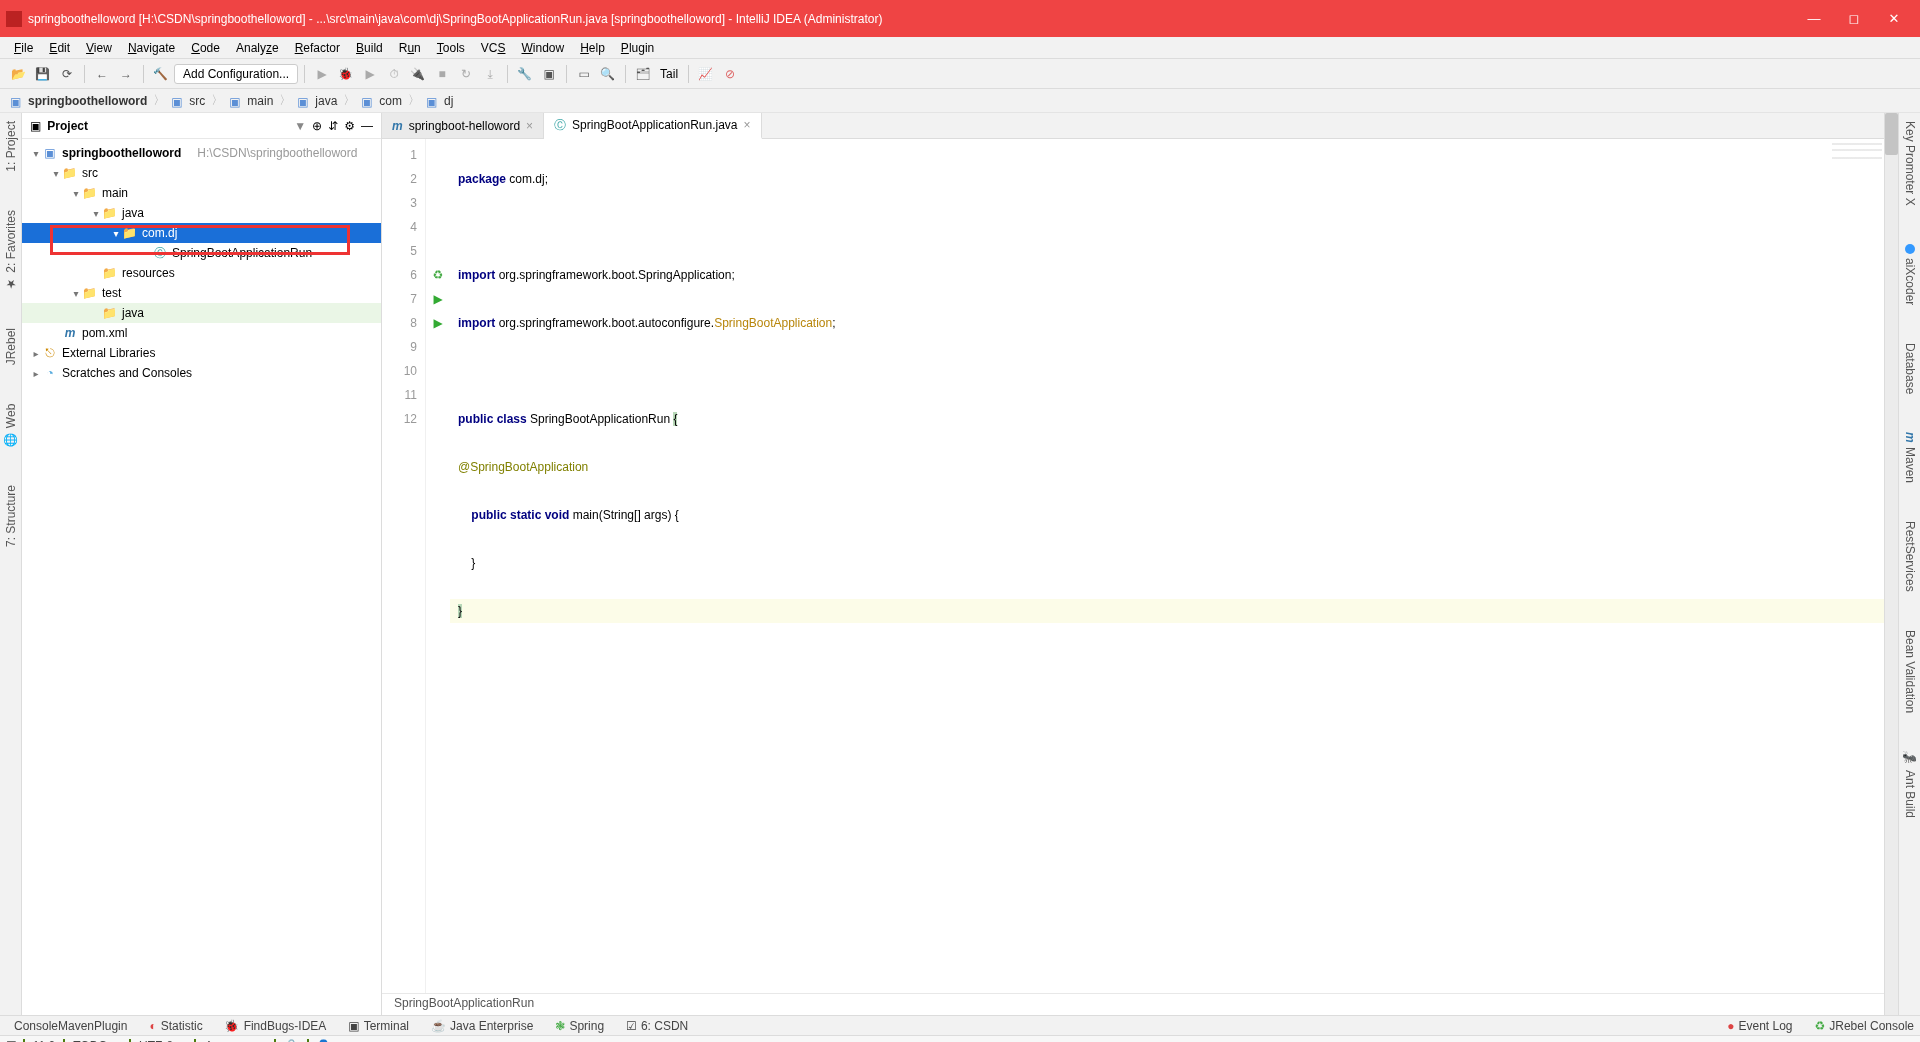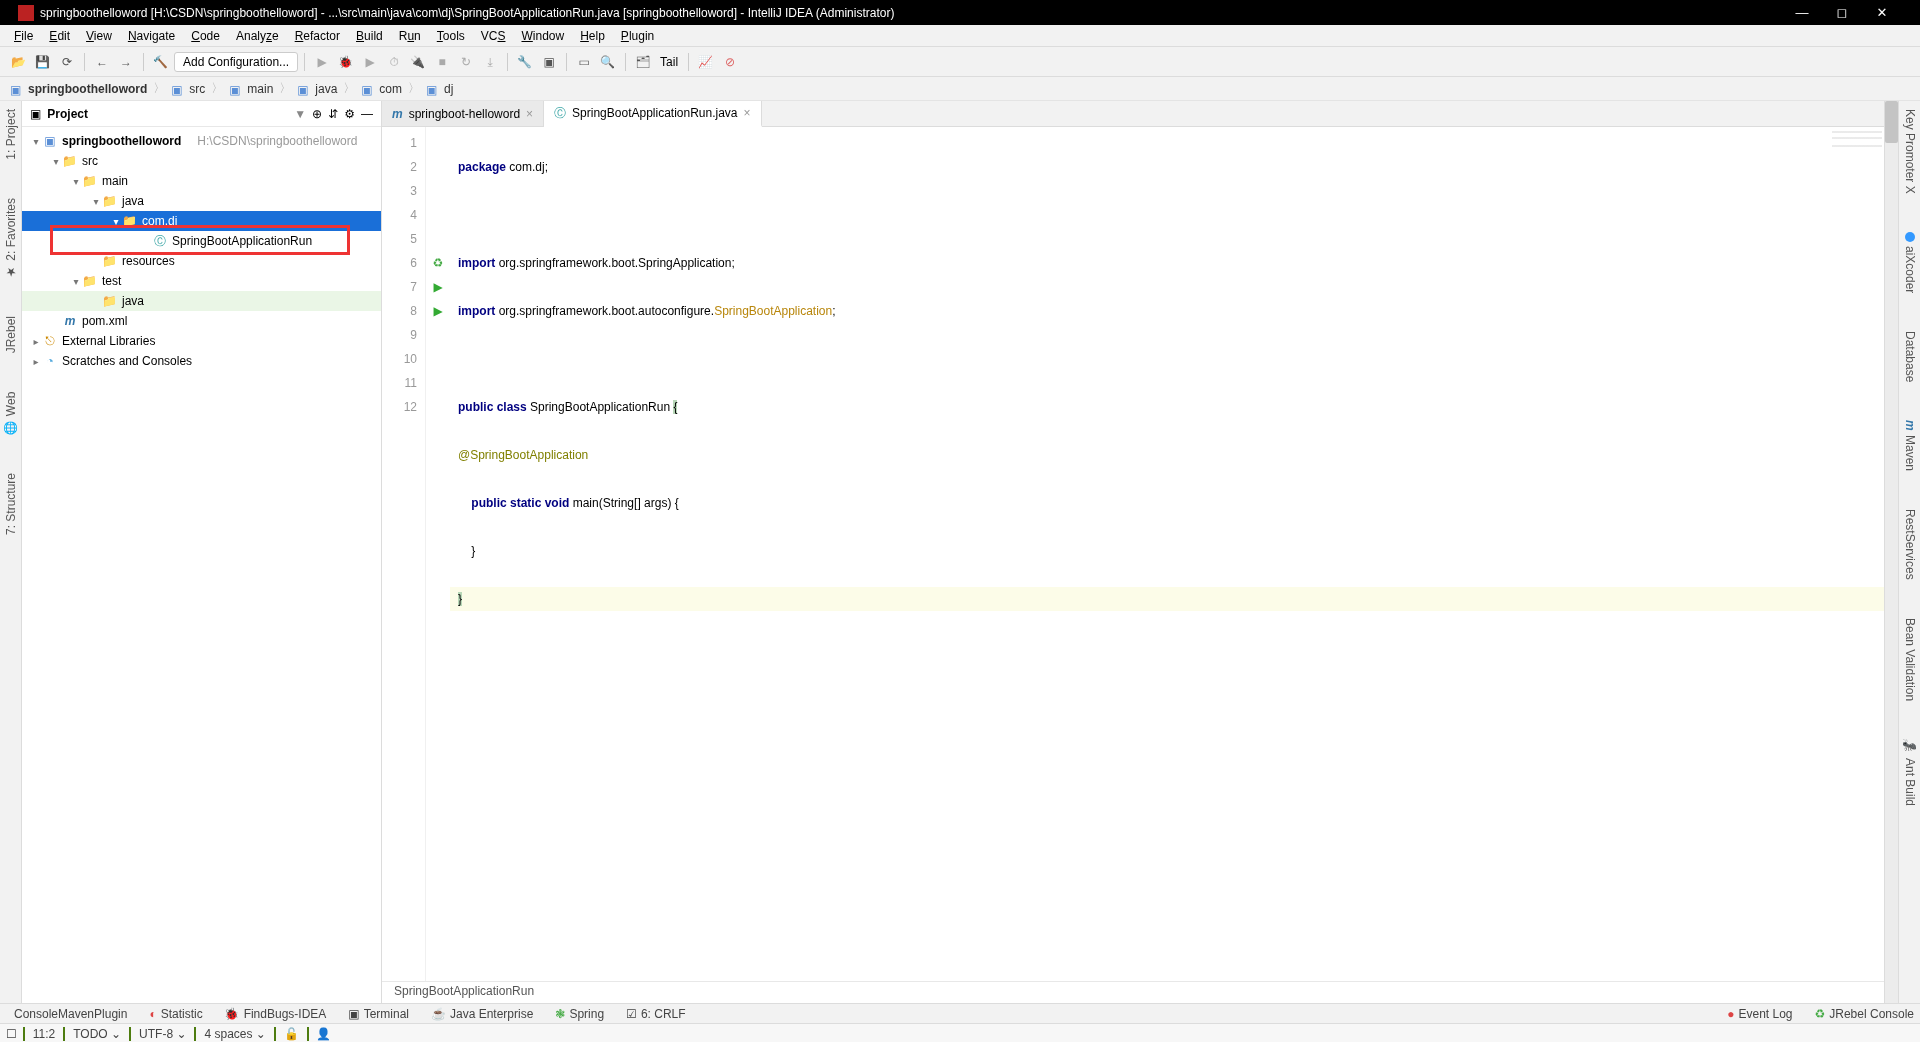--- a/index.html
+++ b/index.html
@@ -1,19 +1,19 @@
 <!DOCTYPE html>
 <html><head>
 <meta charset="utf-8">
 <style>
 * { margin: 0; padding: 0; box-sizing: border-box; font-family: "Segoe UI", Arial, sans-serif; font-size: 12px; }
 body { background: #f2f2f2; overflow: hidden; width: 1920px; height: 1042px; position: relative; }
 
 
-.titlebar { background: #000000; color: #fff; height: 25px; display: flex; align-items: center; padding: 0 18px; }
+.titlebar { background: #ef4444; color: #fff; height: 37px; display: flex; align-items: center; padding: 0 6px; }
 .titlebar .icon { width: 16px; height: 16px; background: #b22; margin-right: 6px; }
 .titlebar .title { flex: 1; }
 .titlebar .winbtn { width: 40px; text-align: center; font-size: 13px; }
 
 
 .menubar { background: #f2f2f2; height: 22px; display: flex; align-items: center; padding: 0 6px; border-bottom: 1px solid #dcdcdc; }
 .menubar span { padding: 0 8px; cursor: pointer; }
 .menubar span u { text-decoration: underline; }
 
 
@@ -393,21 +393,21 @@
   <div class="item">
       <span>☕</span>
       <span>Java Enterprise</span>
     </div>
   <div class="item">
       <span style="color:#4a4">❃</span>
       <span>Spring</span>
     </div>
   <div class="item">
       <span>☑</span>
-      <span>6: CRLF</span>
+      <span>6: CSDN</span>
     </div>
   <div class="spacer"></div>
   <div class="item">
       <span style="color:#d44">●</span>
       <span>Event Log</span>
     </div>
   <div class="item">
       <span style="color:#4a4">♻</span>
       <span>JRebel Console</span>
     </div>

